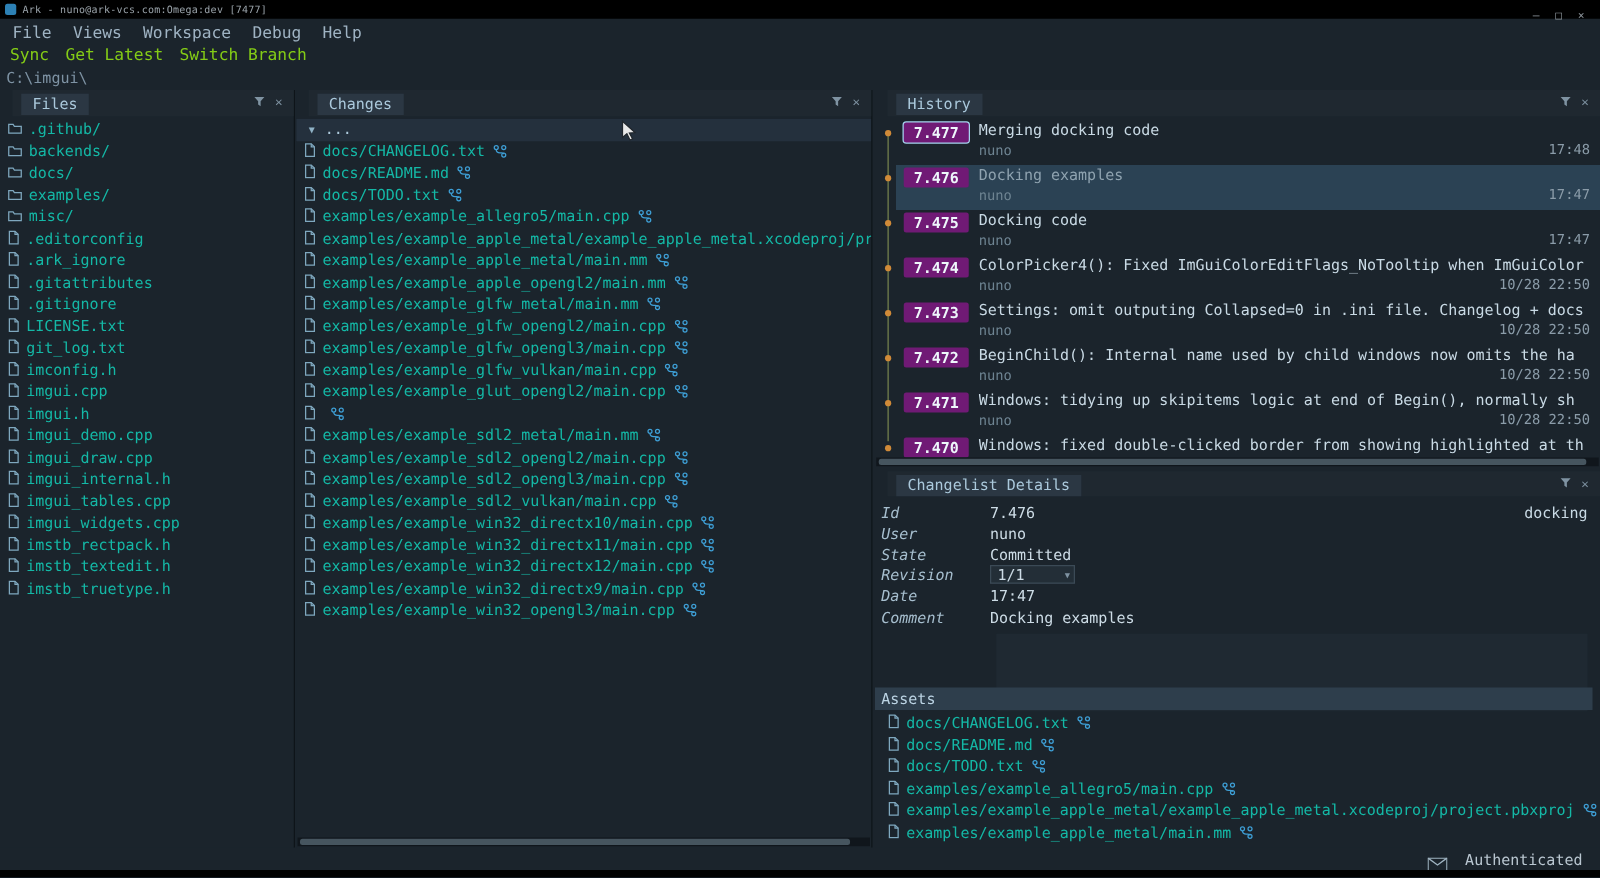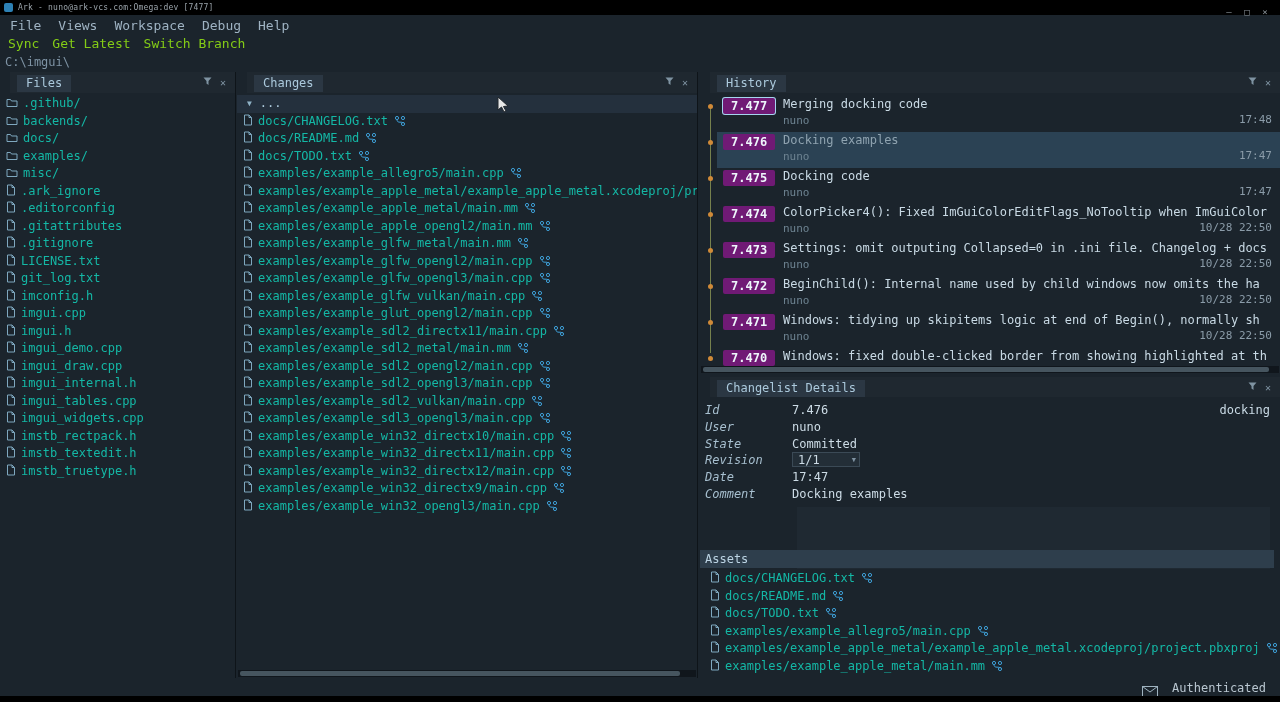--- a/index.html
+++ b/index.html
@@ -132,25 +132,25 @@
               </svg></span><span class="lbl">docs/</span></div>
           <div class="row"><span class="ic"><svg width="12" height="11" viewBox="0 0 12 11">
                 <path d="M1 2.5 h3.5 l1 1.5 H11 v5.5 H1 z" fill="none" stroke="currentColor" stroke-width="1"></path>
               </svg></span><span class="lbl">examples/</span></div>
           <div class="row"><span class="ic"><svg width="12" height="11" viewBox="0 0 12 11">
                 <path d="M1 2.5 h3.5 l1 1.5 H11 v5.5 H1 z" fill="none" stroke="currentColor" stroke-width="1"></path>
               </svg></span><span class="lbl">misc/</span></div>
           <div class="row"><span class="ic"><svg width="10" height="12" viewBox="0 0 10 12">
                 <path d="M1.5 1 h4.5 l2.5 2.5 V11 H1.5 z" fill="none" stroke="currentColor" stroke-width="1"></path>
                 <path d="M6 1 v2.5 h2.5" fill="none" stroke="currentColor" stroke-width="1"></path>
+              </svg></span><span class="lbl">.editorconfig</span></div>
+          <div class="row"><span class="ic"><svg width="10" height="12" viewBox="0 0 10 12">
+                <path d="M1.5 1 h4.5 l2.5 2.5 V11 H1.5 z" fill="none" stroke="currentColor" stroke-width="1"></path>
+                <path d="M6 1 v2.5 h2.5" fill="none" stroke="currentColor" stroke-width="1"></path>
               </svg></span><span class="lbl">.ark_ignore</span></div>
-          <div class="row"><span class="ic"><svg width="10" height="12" viewBox="0 0 10 12">
-                <path d="M1.5 1 h4.5 l2.5 2.5 V11 H1.5 z" fill="none" stroke="currentColor" stroke-width="1"></path>
-                <path d="M6 1 v2.5 h2.5" fill="none" stroke="currentColor" stroke-width="1"></path>
-              </svg></span><span class="lbl">.editorconfig</span></div>
           <div class="row"><span class="ic"><svg width="10" height="12" viewBox="0 0 10 12">
                 <path d="M1.5 1 h4.5 l2.5 2.5 V11 H1.5 z" fill="none" stroke="currentColor" stroke-width="1"></path>
                 <path d="M6 1 v2.5 h2.5" fill="none" stroke="currentColor" stroke-width="1"></path>
               </svg></span><span class="lbl">.gitattributes</span></div>
           <div class="row"><span class="ic"><svg width="10" height="12" viewBox="0 0 10 12">
                 <path d="M1.5 1 h4.5 l2.5 2.5 V11 H1.5 z" fill="none" stroke="currentColor" stroke-width="1"></path>
                 <path d="M6 1 v2.5 h2.5" fill="none" stroke="currentColor" stroke-width="1"></path>
               </svg></span><span class="lbl">.gitignore</span></div>
           <div class="row"><span class="ic"><svg width="10" height="12" viewBox="0 0 10 12">
                 <path d="M1.5 1 h4.5 l2.5 2.5 V11 H1.5 z" fill="none" stroke="currentColor" stroke-width="1"></path>
@@ -319,21 +319,21 @@
                   <path d="M6 1 v2.5 h2.5" fill="none" stroke="currentColor" stroke-width="1"></path>
                 </svg></span><span class="lbl">examples/example_glut_opengl2/main.cpp</span><span class="fork"><svg width="12" height="12" viewBox="0 0 12 12">
                   <circle cx="3" cy="3" r="1.6" fill="none" stroke="currentColor"></circle>
                   <circle cx="9" cy="3" r="1.6" fill="none" stroke="currentColor"></circle>
                   <circle cx="9" cy="9" r="1.6" fill="none" stroke="currentColor"></circle>
                   <path d="M3 4.8 c0 1.8 1.2 2.4 3 2.4 h1.2 c1.2 0 1.8 0.4 1.8 1.2" fill="none" stroke="currentColor"></path>
                 </svg></span></div>
             <div class="row"><span class="ic"><svg width="10" height="12" viewBox="0 0 10 12">
                   <path d="M1.5 1 h4.5 l2.5 2.5 V11 H1.5 z" fill="none" stroke="currentColor" stroke-width="1"></path>
                   <path d="M6 1 v2.5 h2.5" fill="none" stroke="currentColor" stroke-width="1"></path>
-                </svg></span><span class="lbl">examples/example_sdl2_directx11/main.cpp</span><span class="fork"><svg width="12" height="12" viewBox="0 0 12 12">
+                </svg></span><span class="fork"><svg width="12" height="12" viewBox="0 0 12 12">
                   <circle cx="3" cy="3" r="1.6" fill="none" stroke="currentColor"></circle>
                   <circle cx="9" cy="3" r="1.6" fill="none" stroke="currentColor"></circle>
                   <circle cx="9" cy="9" r="1.6" fill="none" stroke="currentColor"></circle>
                   <path d="M3 4.8 c0 1.8 1.2 2.4 3 2.4 h1.2 c1.2 0 1.8 0.4 1.8 1.2" fill="none" stroke="currentColor"></path>
                 </svg></span></div>
             <div class="row"><span class="ic"><svg width="10" height="12" viewBox="0 0 10 12">
                   <path d="M1.5 1 h4.5 l2.5 2.5 V11 H1.5 z" fill="none" stroke="currentColor" stroke-width="1"></path>
                   <path d="M6 1 v2.5 h2.5" fill="none" stroke="currentColor" stroke-width="1"></path>
                 </svg></span><span class="lbl">examples/example_sdl2_metal/main.mm</span><span class="fork"><svg width="12" height="12" viewBox="0 0 12 12">
                   <circle cx="3" cy="3" r="1.6" fill="none" stroke="currentColor"></circle>
@@ -356,29 +356,20 @@
                 </svg></span><span class="lbl">examples/example_sdl2_opengl3/main.cpp</span><span class="fork"><svg width="12" height="12" viewBox="0 0 12 12">
                   <circle cx="3" cy="3" r="1.6" fill="none" stroke="currentColor"></circle>
                   <circle cx="9" cy="3" r="1.6" fill="none" stroke="currentColor"></circle>
                   <circle cx="9" cy="9" r="1.6" fill="none" stroke="currentColor"></circle>
                   <path d="M3 4.8 c0 1.8 1.2 2.4 3 2.4 h1.2 c1.2 0 1.8 0.4 1.8 1.2" fill="none" stroke="currentColor"></path>
                 </svg></span></div>
             <div class="row"><span class="ic"><svg width="10" height="12" viewBox="0 0 10 12">
                   <path d="M1.5 1 h4.5 l2.5 2.5 V11 H1.5 z" fill="none" stroke="currentColor" stroke-width="1"></path>
                   <path d="M6 1 v2.5 h2.5" fill="none" stroke="currentColor" stroke-width="1"></path>
                 </svg></span><span class="lbl">examples/example_sdl2_vulkan/main.cpp</span><span class="fork"><svg width="12" height="12" viewBox="0 0 12 12">
-                  <circle cx="3" cy="3" r="1.6" fill="none" stroke="currentColor"></circle>
-                  <circle cx="9" cy="3" r="1.6" fill="none" stroke="currentColor"></circle>
-                  <circle cx="9" cy="9" r="1.6" fill="none" stroke="currentColor"></circle>
-                  <path d="M3 4.8 c0 1.8 1.2 2.4 3 2.4 h1.2 c1.2 0 1.8 0.4 1.8 1.2" fill="none" stroke="currentColor"></path>
-                </svg></span></div>
-            <div class="row"><span class="ic"><svg width="10" height="12" viewBox="0 0 10 12">
-                  <path d="M1.5 1 h4.5 l2.5 2.5 V11 H1.5 z" fill="none" stroke="currentColor" stroke-width="1"></path>
-                  <path d="M6 1 v2.5 h2.5" fill="none" stroke="currentColor" stroke-width="1"></path>
-                </svg></span><span class="lbl">examples/example_sdl3_opengl3/main.cpp</span><span class="fork"><svg width="12" height="12" viewBox="0 0 12 12">
                   <circle cx="3" cy="3" r="1.6" fill="none" stroke="currentColor"></circle>
                   <circle cx="9" cy="3" r="1.6" fill="none" stroke="currentColor"></circle>
                   <circle cx="9" cy="9" r="1.6" fill="none" stroke="currentColor"></circle>
                   <path d="M3 4.8 c0 1.8 1.2 2.4 3 2.4 h1.2 c1.2 0 1.8 0.4 1.8 1.2" fill="none" stroke="currentColor"></path>
                 </svg></span></div>
             <div class="row"><span class="ic"><svg width="10" height="12" viewBox="0 0 10 12">
                   <path d="M1.5 1 h4.5 l2.5 2.5 V11 H1.5 z" fill="none" stroke="currentColor" stroke-width="1"></path>
                   <path d="M6 1 v2.5 h2.5" fill="none" stroke="currentColor" stroke-width="1"></path>
                 </svg></span><span class="lbl">examples/example_win32_directx10/main.cpp</span><span class="fork"><svg width="12" height="12" viewBox="0 0 12 12">
                   <circle cx="3" cy="3" r="1.6" fill="none" stroke="currentColor"></circle>

